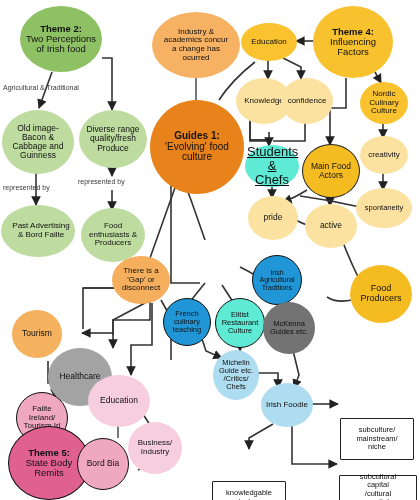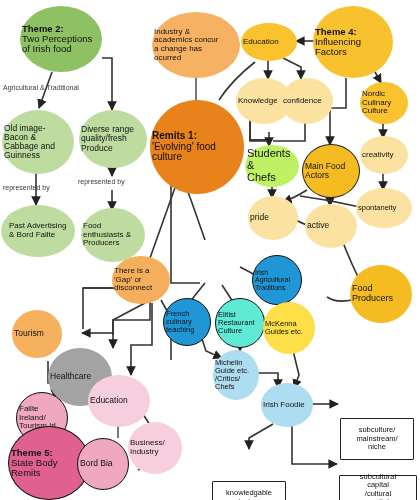--- a/index.html
+++ b/index.html
@@ -1,20 +1,20 @@
 <!DOCTYPE html>
 <html><head>
 <meta charset="utf-8">
 <style>
   html,body{margin:0;padding:0;background:#fff;}
   body{width:420px;height:500px;font-family:"Liberation Sans","DejaVu Sans",sans-serif;}
   #stage{position:relative;width:420px;height:500px;overflow:hidden;background:#ffffff;}
   svg#links{position:absolute;left:0;top:0;width:420px;height:500px;pointer-events:none;}
   .node{position:absolute;display:flex;align-items:center;justify-content:center;
-        text-align:left;box-sizing:border-box;line-height:1.08;color:#111;
+        text-align:center;box-sizing:border-box;line-height:1.08;color:#111;
         border-radius:50%;padding:2px;}
   .node span{display:block;width:100%;}
   .boxnode{position:absolute;display:flex;align-items:center;justify-content:center;
         text-align:center;box-sizing:border-box;line-height:1.12;color:#111;
         background:#fff;border:1.2px solid #222;border-radius:1px;padding:20px;margin-top:32px;}
   .edgelabel{position:absolute;color:#3a3a3a;white-space:nowrap;}
   .theme-title{font-weight:bold;}
 </style>
 </head>
 <body>
@@ -153,21 +153,21 @@
   <div class="node" style="left:81px;top:208px;width:64px;height:54px;background:#BEDCA0;font-size:8px;">
     <span>Food<br>enthusiasts  &amp;<br>Producers</span>
   </div>
 
   <div class="node" style="left:152px;top:12px;width:88px;height:66px;background:#F6B163;font-size:8px;">
     <span>Industry &amp;<br>academics concur<br>a change has<br>ocurred</span>
   </div>
 
   <div class="node" style="left:150px;top:100px;width:94px;height:94px;background:#E8821A;font-size:10px;">
     <span>
-      <b class="theme-title">Remits 1:</b><br>
+      <b class="theme-title">Guides 1:</b><br>
       <i style="font-style:normal">'Evolving' food<br>culture</i>
     </span>
   </div>
 
   <div class="node" style="left:313px;top:6px;width:80px;height:72px;background:#F7C22E;font-size:9.5px;">
     <span>
       <b class="theme-title">Theme 4:</b><br>
       <i style="font-style:normal">Influencing<br>Factors</i>
     </span>
   </div>
@@ -177,21 +177,21 @@
   </div>
 
   <div class="node" style="left:236px;top:78px;width:56px;height:46px;background:#FBE2A0;font-size:8px;">
     <span>Knowledge</span>
   </div>
 
   <div class="node" style="left:281px;top:78px;width:52px;height:46px;background:#FBE2A0;font-size:8px;">
     <span>confidence</span>
   </div>
 
-  <div class="node" style="left:245px;top:145px;width:54px;height:42px;background:#bef264;font-size:11px;">
+  <div class="node" style="left:245px;top:145px;width:54px;height:42px;background:#5eead4;font-size:13px;text-decoration:underline;">
     <span>Students &amp;<br>Chefs</span>
   </div>
 
   <div class="node" style="left:302px;top:144px;width:58px;height:54px;background:#F5BC22;border:1.5px solid #222;font-size:8.5px;">
     <span>Main Food<br>Actors</span>
   </div>
 
   <div class="node" style="left:360px;top:82px;width:48px;height:42px;background:#F9C22E;font-size:8px;">
     <span>Nordic<br>Culinary<br>Culture</span>
   </div>
@@ -222,21 +222,21 @@
   </div>
 
   <div class="node" style="left:163px;top:298px;width:48px;height:48px;background:#2196D6;border:1.3px solid #111;font-size:7.5px;">
     <span>French<br>culinary<br>teaching</span>
   </div>
 
   <div class="node" style="left:215px;top:298px;width:50px;height:50px;background:#5eead4;border:1.3px solid #111;font-size:7.5px;">
     <span>Elitist<br>Restaurant<br>Culture</span>
   </div>
 
-  <div class="node" style="left:263px;top:302px;width:52px;height:52px;background:#fde047;font-size:7.5px;">
+  <div class="node" style="left:263px;top:302px;width:52px;height:52px;background:#737373;font-size:7.5px;">
     <span>McKenna<br>Guides etc.</span>
   </div>
 
   <div class="node" style="left:213px;top:350px;width:46px;height:50px;background:#AEDCF0;font-size:7.5px;">
     <span>Michelin<br>Guide etc.<br>/Critics/<br>Chefs</span>
   </div>
 
   <div class="node" style="left:261px;top:383px;width:52px;height:44px;background:#AEDCF0;font-size:8px;">
     <span>Irish Foodie</span>
   </div>

